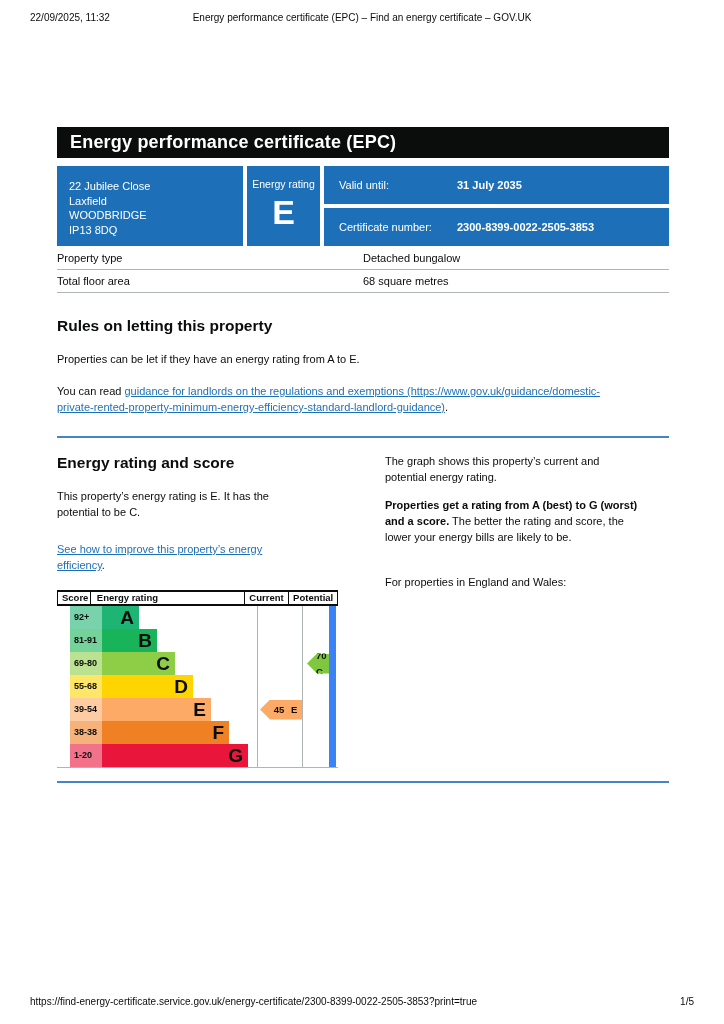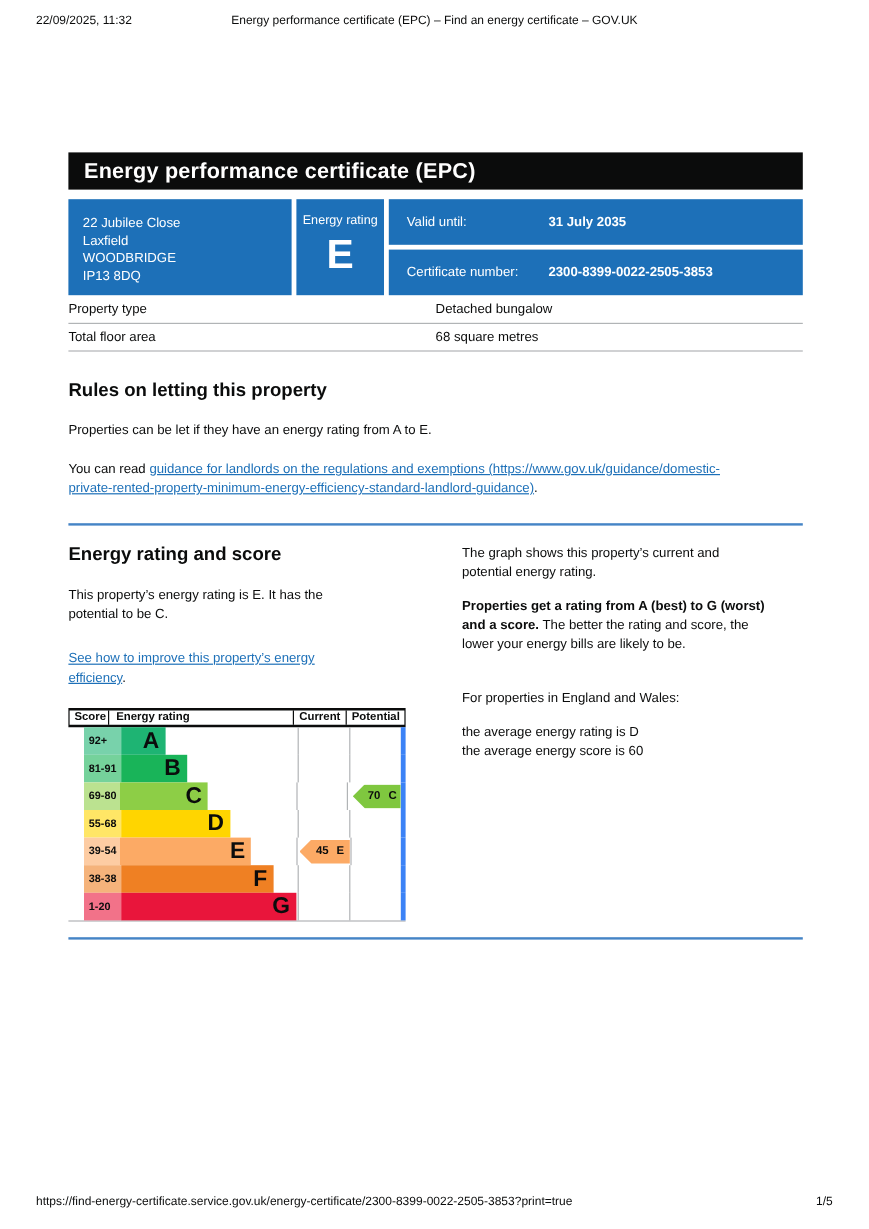--- a/index.html
+++ b/index.html
@@ -71,21 +71,21 @@
   .hc.cur { width:45px; justify-content:center; }
   .hc.pot { width:49px; justify-content:center; }
   .chart-body { border-bottom:1px solid #b1b4b6;padding-left:13px; }
   .crow { display:flex; height:23px; }
   .c-score { width:32px; font-size:9px; font-weight:700; line-height:23px; padding-left:4px; }
   .c-rate { width:155px; }
   .bar { height:23px; display:flex; align-items:center; justify-content:flex-end; padding-right:5px; }
   .bar .letter { font-size:19px; font-weight:700; line-height:19px; }
   .w-a{width:37px}.w-b{width:55px}.w-c{width:73px}.w-d{width:91px}.w-e{width:109px}.w-f{width:127px}.w-g{width:146px}
   .c-cur { width:45px; border-left:1px solid #b1b4b6; display:flex; align-items:center; }
-  .c-pot { width:49px; border-left:1px solid #b1b4b6; border-right:4px solid #3b82f6; display:flex; align-items:center; }
+  .c-pot { width:34px; border-left:1px solid #b1b4b6; border-right:7px solid #3b82f6; display:flex; align-items:center; }
   .arrow { height:20px; clip-path:polygon(0 50%, 10px 0, 100% 0, 100% 100%, 10px 100%);
     display:flex; align-items:center; justify-content:center; padding-left:9px;
     font-size:9.5px; font-weight:700; word-spacing:4px; }
   .arrow.current { width:42px; margin-left:2px; }
   .arrow.potential { width:41px; margin-left:4px; }
 
   .rule-after-chart { margin-top:13px; }
 </style>
 </head>
 <body>
@@ -243,22 +243,20 @@
 
     <div class="col-right">
       <p class="pre">The graph shows this property’s current and
 potential energy rating.</p>
       <p class="p2">
         <span class="nowrap" style="display:block"><span class="bold">Properties get a rating from A (best) to G (worst)</span></span>
         <span class="nowrap" style="display:block"><span class="bold">and a score.</span><span> The better the rating and score, the</span></span>
         <span class="nowrap" style="display:block"><span>lower your energy bills are likely to be.</span></span>
       </p>
       <p class="p3">For properties in England and Wales:</p>
-      <p class="p4 pre">the average energy rating is D
-the average energy score is 60</p>
     </div>
   </div>
 
   <hr class="blue-rule rule-after-chart">
 
 </div>
 
 <div class="print-footer">
   <span>https://find-energy-certificate.service.gov.uk/energy-certificate/2300-8399-0022-2505-3853?print=true</span>
   <span>1/5</span>

